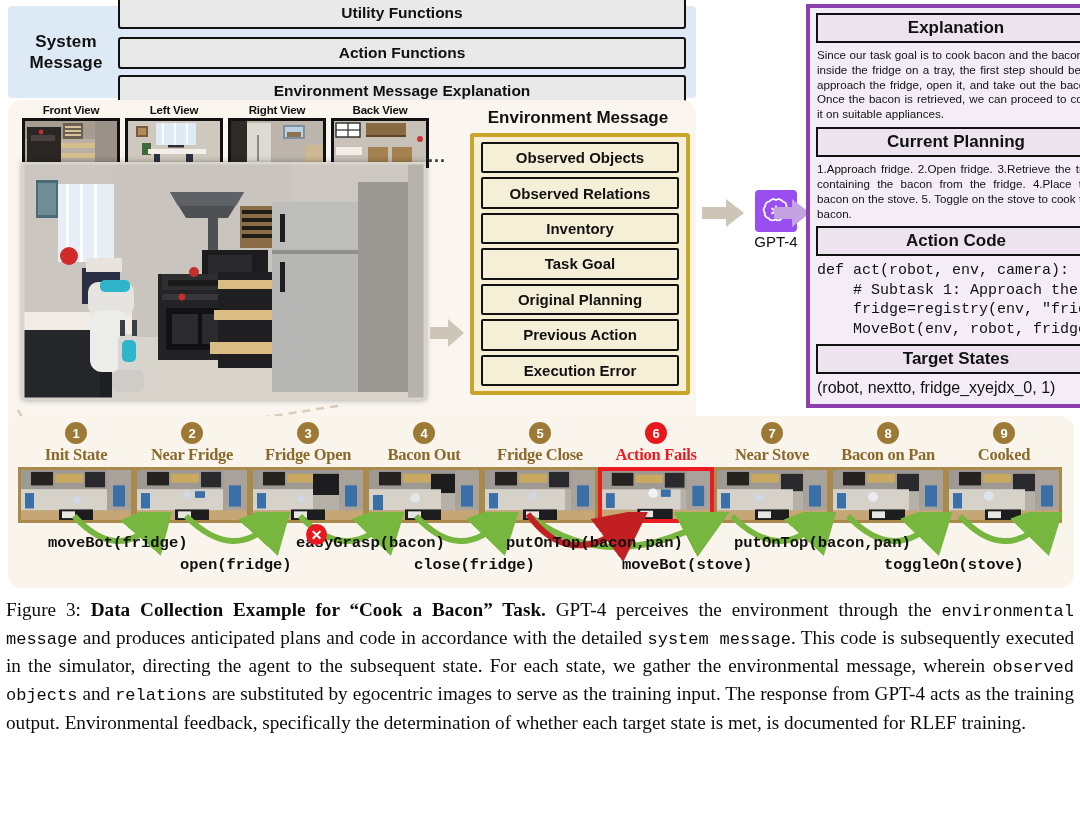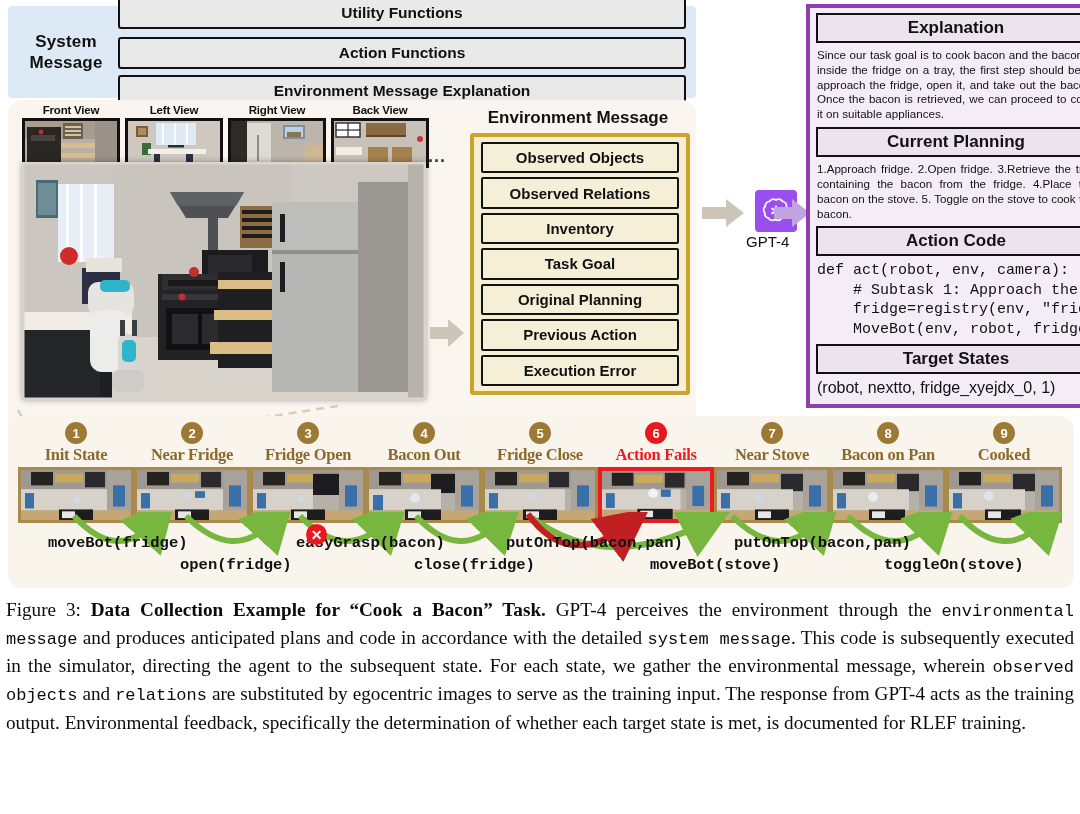--- a/index.html
+++ b/index.html
@@ -70,21 +70,21 @@
   .env-chip {
     flex: 1; background: #f6efd8; border: 2.5px solid #111; border-radius: 2px;
     font-size: 15px; font-weight: 800; color: #111;
     display: flex; align-items: center; justify-content: center;
   }
 
   
   .arrow-grey { position: absolute; }
 
   
-  #gpt-block { position: absolute; left: 746px; top: 190px; width: 60px; }
+  #gpt-block { position: absolute; left: 746px; top: 190px; width: 60px; text-align: center; }
   #gpt-logo {
     width: 42px; height: 42px; background: #9a4ef0; border-radius: 4px;
     margin: 0 auto; display: flex; align-items: center; justify-content: center;
   }
   #gpt-label { font-size: 15px; color: #111; margin-top: 1px; font-weight: 400; }
 
   
   #response-panel {
     position: absolute; left: 806px; top: 4px; width: 300px; height: 404px;
     border: 4px solid #8e3fae; background: #f4edf7; padding: 5px 6px;
@@ -604,18 +604,18 @@
   <div id="fail-x">✕</div>
 
   <div id="actions-layer">
     <div class="action-text" style="left:40px; top:6px;">moveBot(fridge)</div>
     <div class="action-text" style="left:288px; top:6px;">easyGrasp(bacon)</div>
     <div class="action-text" style="left:498px; top:6px;">putOnTop(bacon,pan)</div>
     <div class="action-text" style="left:726px; top:6px;">putOnTop(bacon,pan)</div>
 
     <div class="action-text" style="left:172px; top:28px;">open(fridge)</div>
     <div class="action-text" style="left:406px; top:28px;">close(fridge)</div>
-    <div class="action-text" style="left:614px; top:28px;margin-left:28px;">moveBot(stove)</div>
+    <div class="action-text" style="left:614px; top:28px;">moveBot(stove)</div>
     <div class="action-text" style="left:876px; top:28px;">toggleOn(stove)</div>
   </div>
 </div>
 
 <div id="caption"><span>Figure 3:</span> <b>Data Collection Example for “Cook a Bacon” Task.</b><span> GPT-4 perceives the environment through the </span><span class="mono">environmental message</span><span> and produces anticipated plans and code in accordance with the detailed </span><span class="mono">system message</span><span>. This code is subsequently executed in the simulator, directing the agent to the subsequent state. For each state, we gather the environmental message, wherein </span><span class="mono">observed objects</span><span> and </span><span class="mono">relations</span><span> are substituted by egocentric images to serve as the training input. The response from GPT-4 acts as the training output. Environmental feedback, specifically the determination of whether each target state is met, is documented for RLEF training.</span></div>
 
 </body></html>

